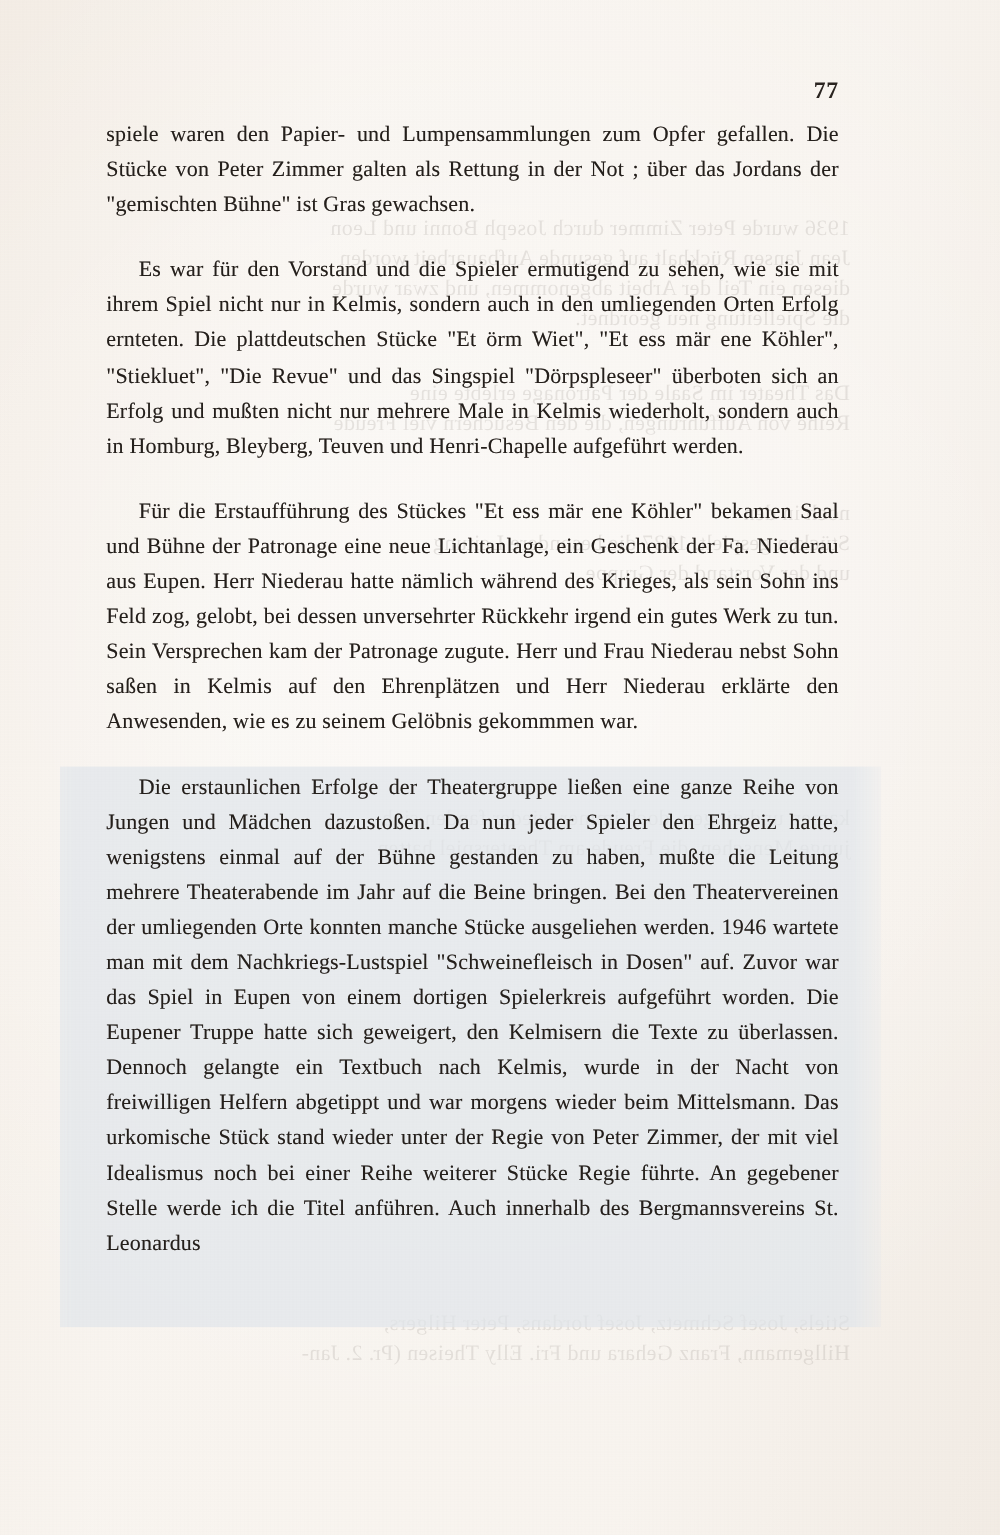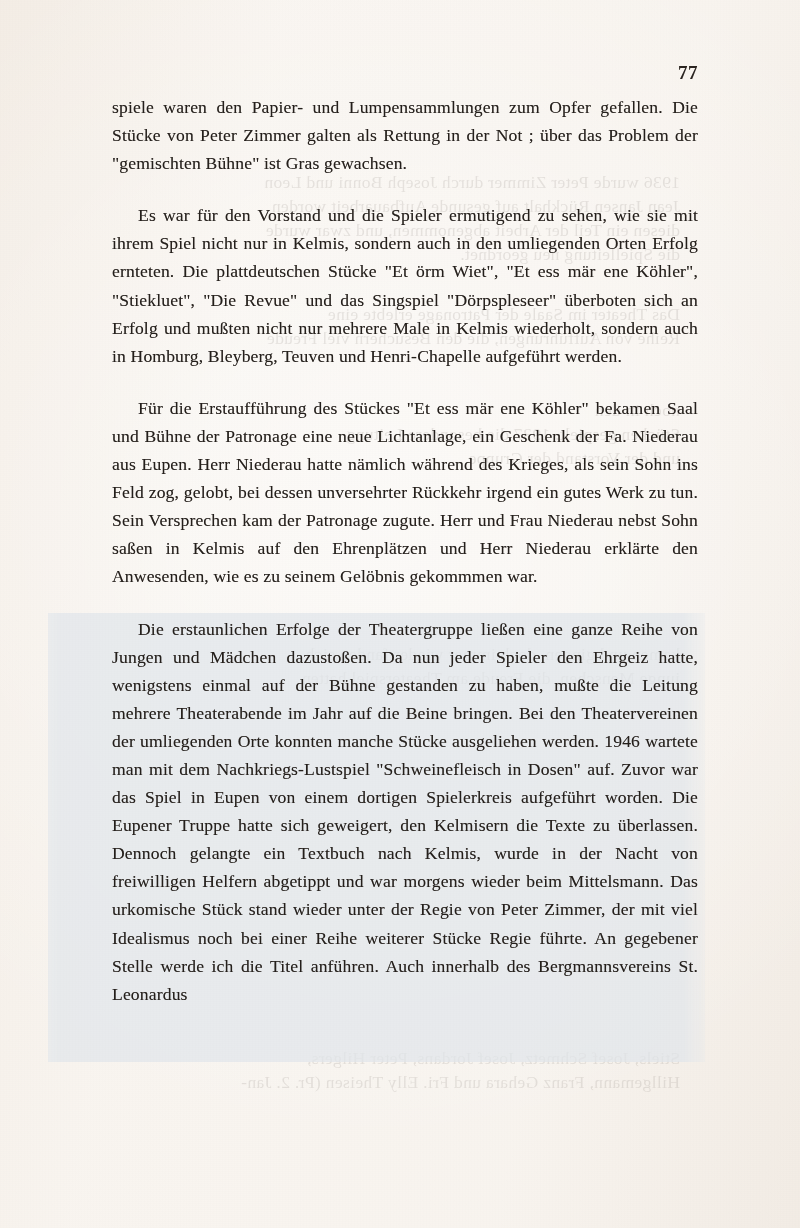--- a/index.html
+++ b/index.html
@@ -58,21 +58,21 @@
   .bleed-layer .bleed-col {
     position: absolute;
     left: 120px;
     width: 580px;
     text-align: justify;
   }
 
   
   #content {
     position: absolute;
-    left: 112px;
+    left: 85px;
     top: 62px;
     width: 586px;
   }
 
   .folio {
     font-size: 19px;
     font-weight: bold;
     text-align: right;
     color: #2a2420;
     letter-spacing: 0.5px;
@@ -134,21 +134,21 @@
       <div class="bleed-col" style="top: 1044px;">Stiels, Josef Schmetz, Josef Jordans, Peter Hilgers,</div>
       <div class="bleed-col" style="top: 1068px;">Hillgemann, Franz Gehara und Fri. Elly Theisen (Pr. 2. Jan-</div>
     </div>
 
   <div class="tint-band soft-edge"></div>
 
   <div id="content">
 
     <div class="folio">77</div>
 
-    <p class="para">spiele waren den Papier- und Lumpensammlungen zum Opfer gefallen. Die Stücke von Peter Zimmer galten als Rettung in der Not ; über das Problem der "gemischten Bühne" ist Gras gewachsen.</p>
+    <p class="para">spiele waren den Papier- und Lumpensammlungen zum Opfer gefallen. Die Stücke von Peter Zimmer galten als Rettung in der Not ; über das Jordans der "gemischten Bühne" ist Gras gewachsen.</p>
     <p class="para indent">Es war für den Vorstand und die Spieler ermutigend zu sehen, wie sie mit ihrem Spiel nicht nur in Kelmis, sondern auch in den umliegenden Orten Erfolg ernteten. Die plattdeutschen Stücke "Et örm Wiet", "Et ess mär ene Köhler", "Stiekluet", "Die Revue" und das Singspiel "Dörpspleseer" überboten sich an Erfolg und mußten nicht nur mehrere Male in Kelmis wiederholt, sondern auch in Homburg, Bleyberg, Teuven und Henri-Chapelle aufgeführt werden.</p>
     <p class="para indent">Für die Erstaufführung des Stückes "Et ess mär ene Köhler" bekamen Saal und Bühne der Patronage eine neue Lichtanlage, ein Geschenk der Fa. Niederau aus Eupen. Herr Niederau hatte nämlich während des Krieges, als sein Sohn ins Feld zog, gelobt, bei dessen unversehrter Rückkehr irgend ein gutes Werk zu tun. Sein Versprechen kam der Patronage zugute. Herr und Frau Niederau nebst Sohn saßen in Kelmis auf den Ehrenplätzen und Herr Niederau erklärte den Anwesenden, wie es zu seinem Gelöbnis gekommmen war.</p>
     <p class="para indent">Die erstaunlichen Erfolge der Theatergruppe ließen eine ganze Reihe von Jungen und Mädchen dazustoßen. Da nun jeder Spieler den Ehrgeiz hatte, wenigstens einmal auf der Bühne gestanden zu haben, mußte die Leitung mehrere Theaterabende im Jahr auf die Beine bringen. Bei den Theatervereinen der umliegenden Orte konnten manche Stücke ausgeliehen werden. 1946 wartete man mit dem Nachkriegs-Lustspiel "Schweinefleisch in Dosen" auf. Zuvor war das Spiel in Eupen von einem dortigen Spielerkreis aufgeführt worden. Die Eupener Truppe hatte sich geweigert, den Kelmisern die Texte zu überlassen. Dennoch gelangte ein Textbuch nach Kelmis, wurde in der Nacht von freiwilligen Helfern abgetippt und war morgens wieder beim Mittelsmann. Das urkomische Stück stand wieder unter der Regie von Peter Zimmer, der mit viel Idealismus noch bei einer Reihe weiterer Stücke Regie führte. An gegebener Stelle werde ich die Titel anführen. Auch innerhalb des Bergmannsvereins St. Leonardus</p>
 
   </div>
 
   <div class="grain"></div>
 </div>
 
 </body></html>

